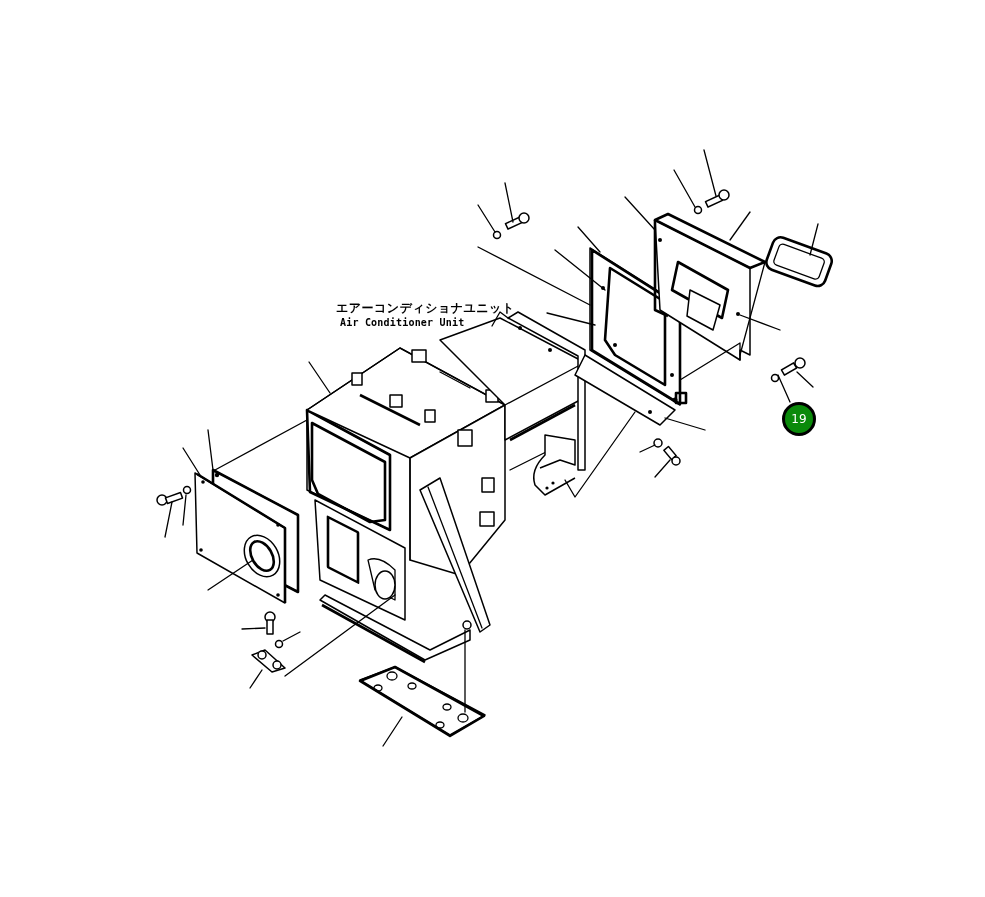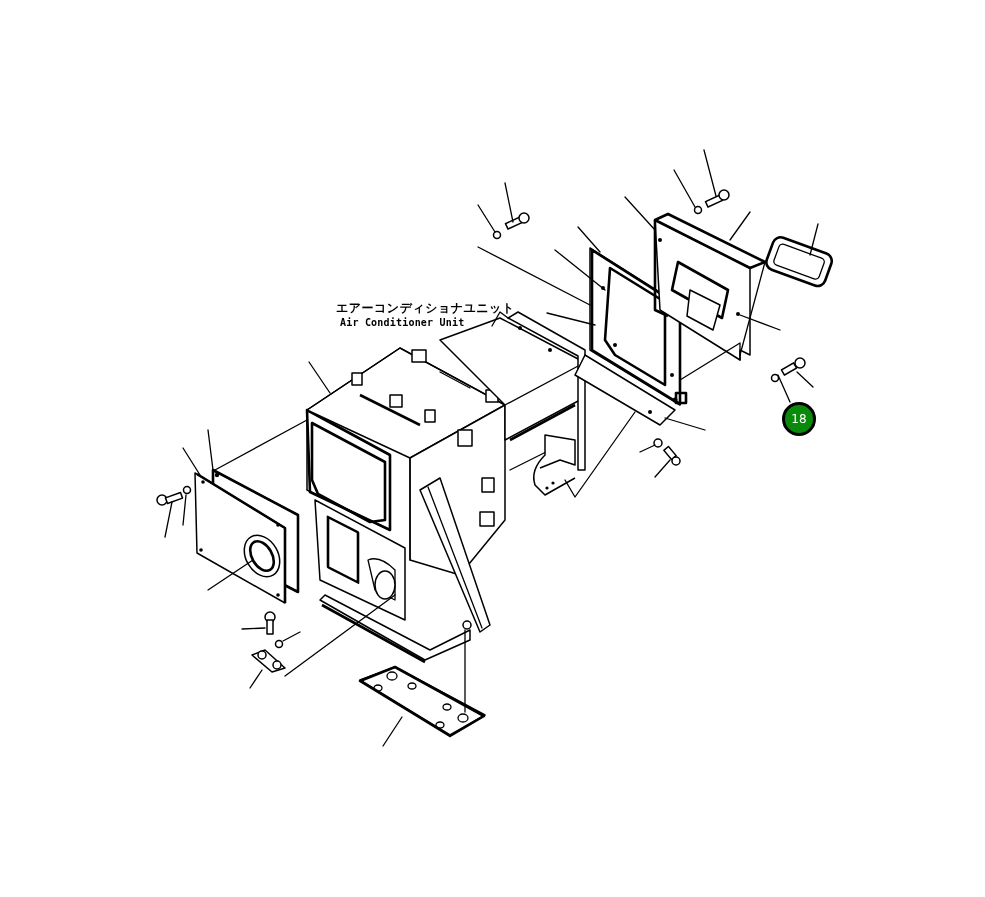--- a/index.html
+++ b/index.html
@@ -201,15 +201,15 @@
       <line class="ln" x1="383" y1="746" x2="402" y2="717"></line>
       <line class="ln" x1="465" y1="630" x2="465" y2="712"></line>
       <polyline class="ln" points="492,326 500,312 508,318"></polyline>
     </g>
   </svg>
 
   <div class="label-jp">エアーコンディショナユニット</div>
   <div class="label-en">Air Conditioner Unit</div>
 
   <div class="badge">
-    <span>18</span>
+    <span>19</span>
   </div>
 </div>
 
 </body></html>

